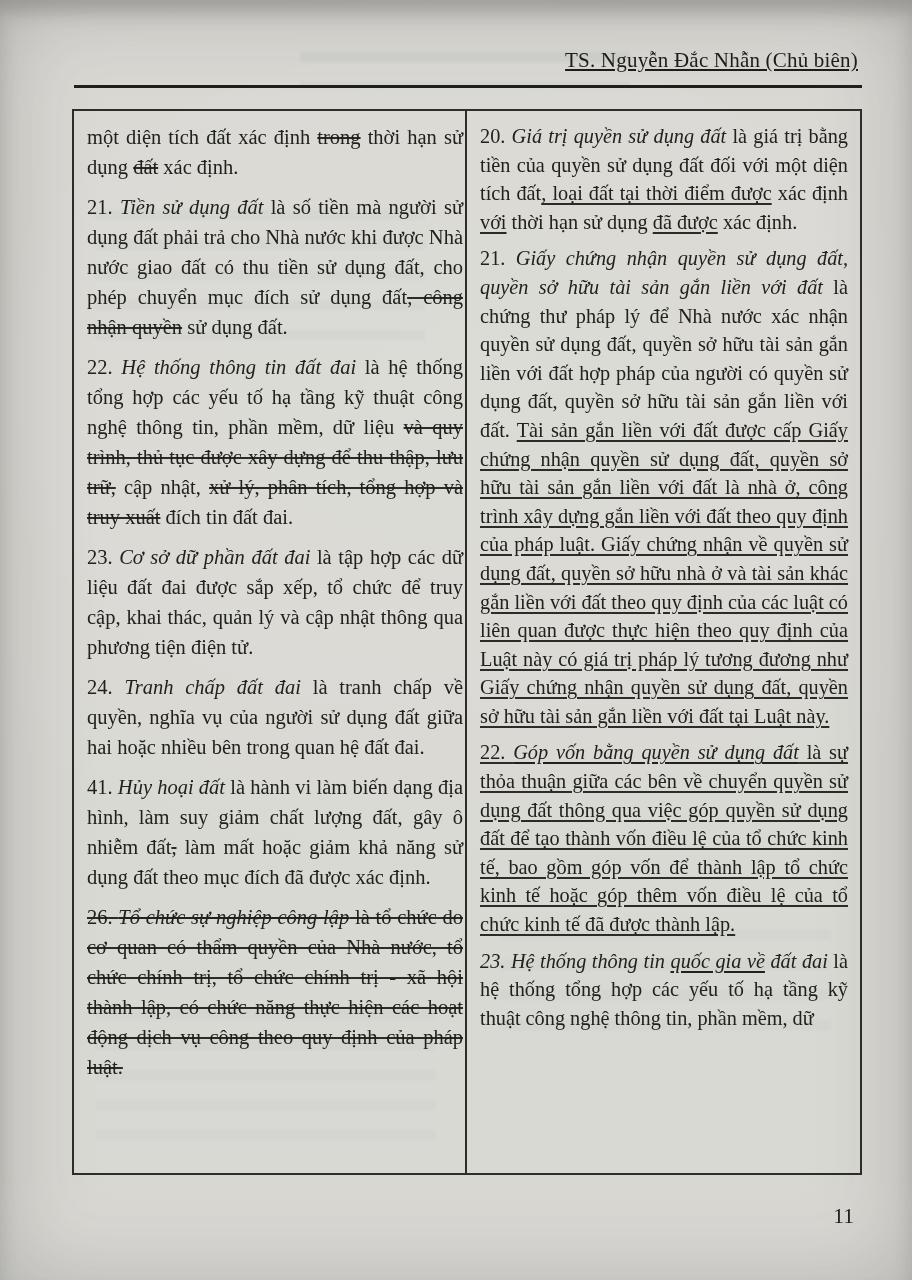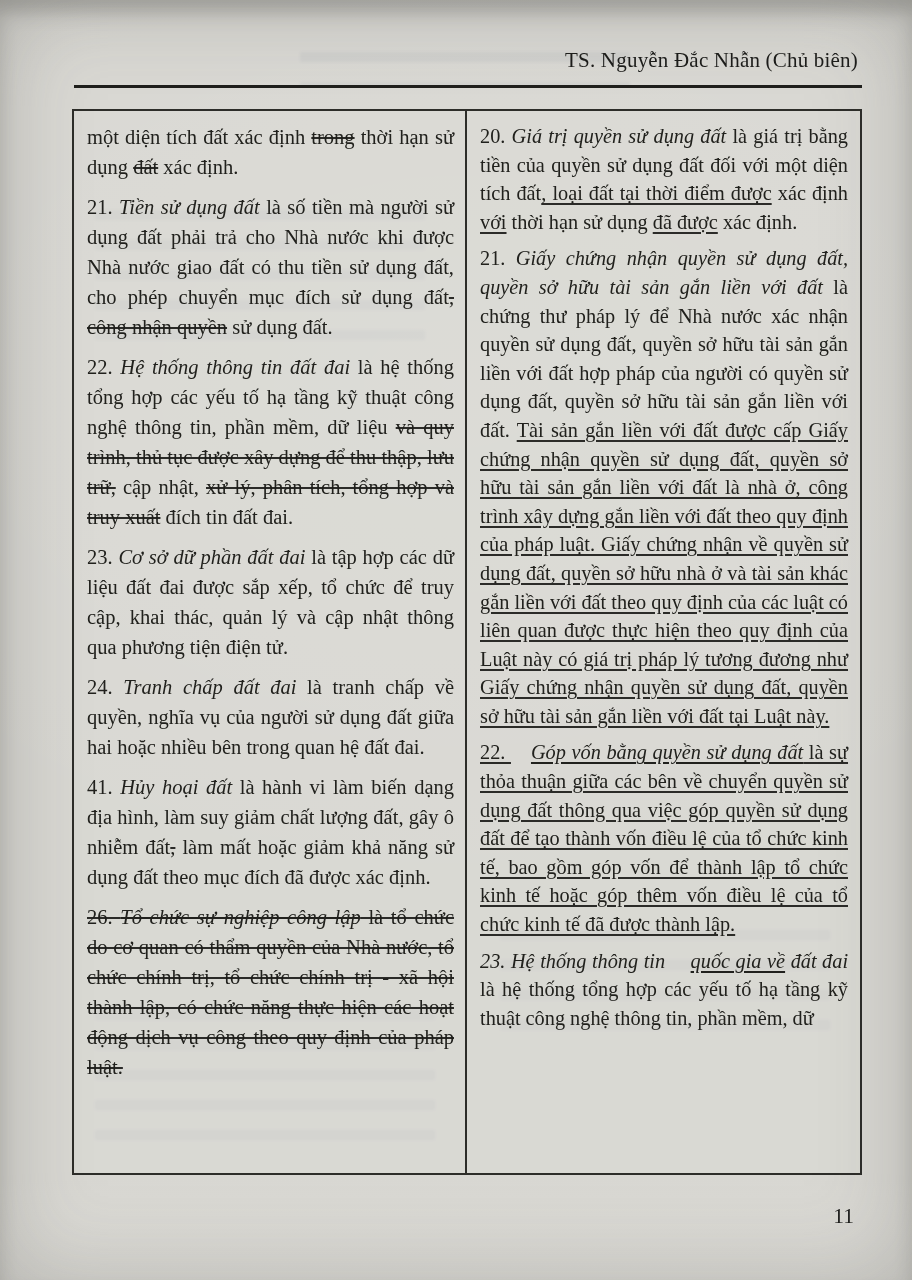--- a/index.html
+++ b/index.html
@@ -30,20 +30,21 @@
   }
   .bleed.b1{left:300px;top:52px;width:330px;height:34px;}
   .bleed.b2{left:95px;top:210px;width:330px;height:150px;}
   .bleed.b3{left:500px;top:930px;width:330px;height:120px;}
   .bleed.b4{left:95px;top:1010px;width:340px;height:130px;}
 
   .author-line{
     position:absolute;top:48px;right:54px;
     font-size:21px;letter-spacing:0.2px;color:#1c1c1a;
     white-space:nowrap;
+    text-decoration:underline;
   }
   .header-rule{
     position:absolute;left:74px;width:788px;top:85px;height:2.5px;
     background:#1f1f1c;
   }
 
   .doc-table{
     position:absolute;left:72px;top:109px;width:790px;height:1066px;
     border:2.5px solid #2d2d29;
     box-sizing:border-box;
@@ -62,35 +63,35 @@
   .th-right{flex:1;}
   .tbody-row{
     display:flex;flex:1;overflow:hidden;
   }
   .td-cell{
     box-sizing:border-box;overflow:hidden;
     text-align:justify;
   }
   .td-left{
     width:393px;border-right:2.5px solid #2d2d29;
-    padding:11px 11px 0 13px;
+    padding:11px 2px 0 13px;
     font-size:20.5px;line-height:30px;
   }
   .td-right{
     flex:1;
     padding:11px 12px 0 13px;
     font-size:20.3px;line-height:28.6px;
   }
   .para{margin:0 0 10px 0;}
   .td-right .para{margin-bottom:8px;}
   .i{font-style:italic;}
   .st{text-decoration:line-through;text-decoration-color:rgba(28,28,25,0.92);text-decoration-thickness:1.8px;}
   .u{text-decoration:underline;text-decoration-color:rgba(28,28,25,0.92);text-decoration-thickness:1.6px;text-underline-offset:3px;}
   .i.st{text-decoration:line-through;}
-  .i.u{text-decoration:underline;margin-left:20px;}
+  .i.u{text-decoration:underline;}
 
   .page-number{
     position:absolute;right:58px;top:1204px;
     font-size:21.5px;color:#1c1c1a;
   }
 </style>
 </head>
 <body>
 
 <div class="page">

